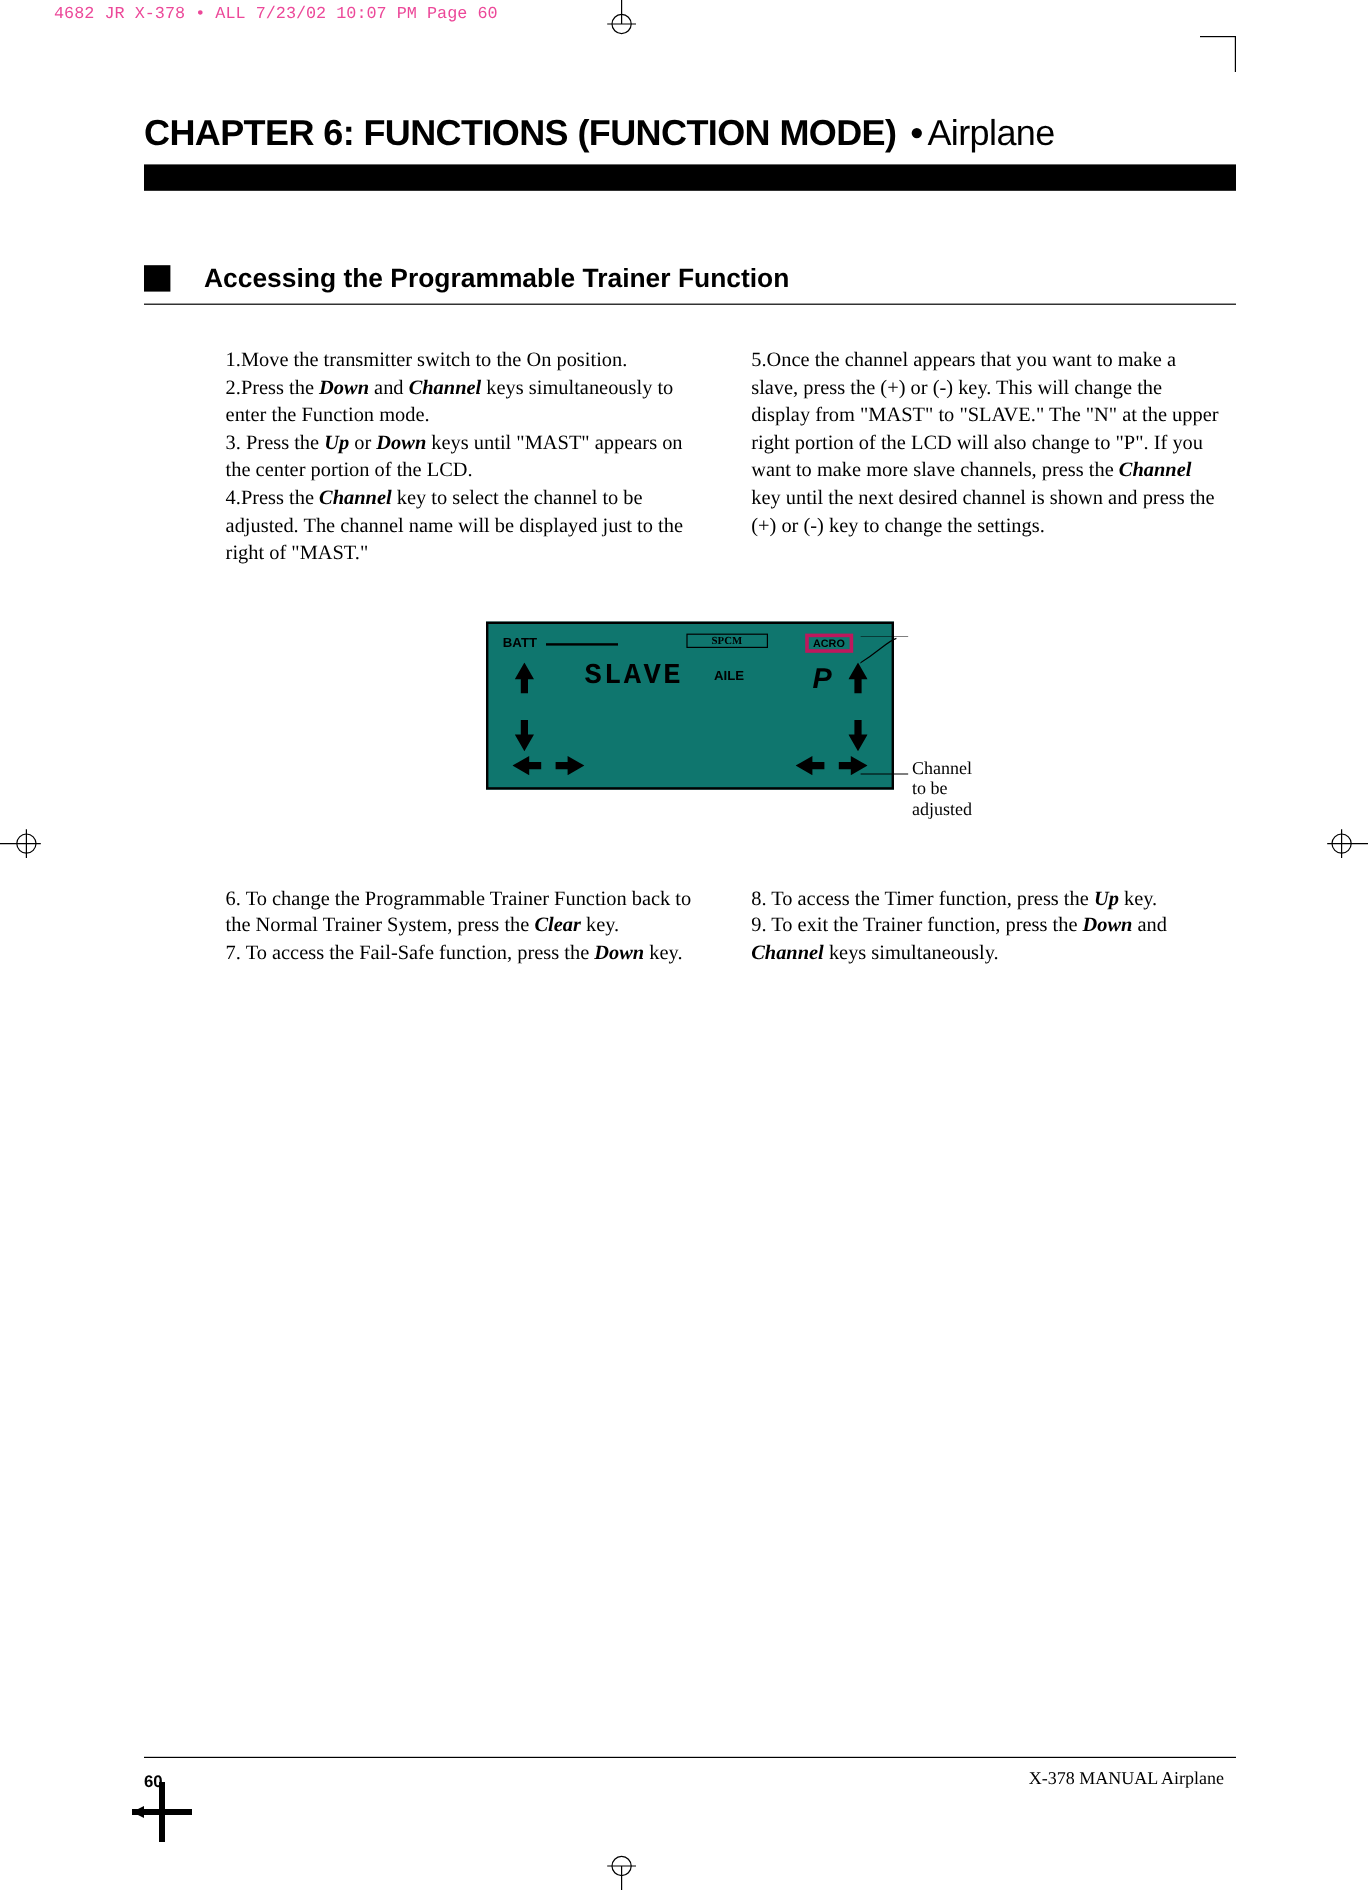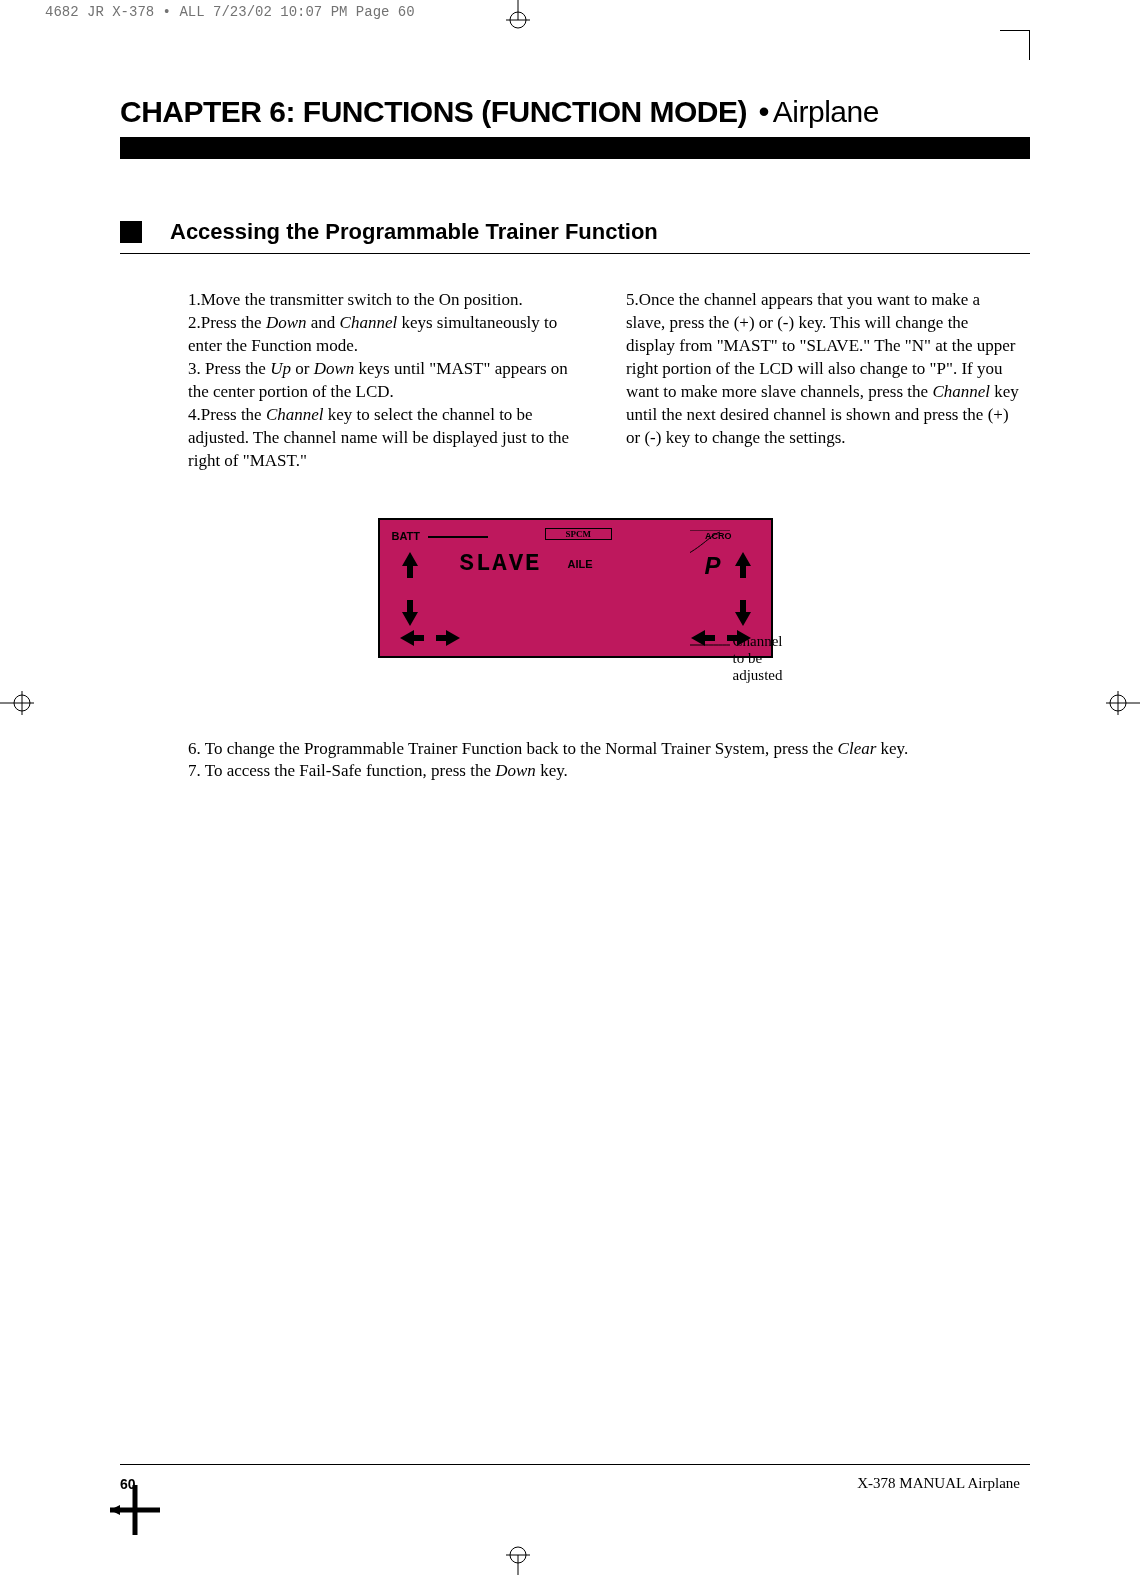--- a/index.html
+++ b/index.html
@@ -10,21 +10,21 @@
     position: relative;
     font-family: Georgia, 'Times New Roman', serif;
     color: #000;
   }
   .print-header {
     position: absolute;
     top: 4px;
     left: 45px;
     font-family: 'Courier New', monospace;
     font-size: 14px;
-    color: #737373;
+    color: #ec4899;
   }
   .crop-top {
     position: absolute;
     top: 0;
     left: 498px;
   }
   .crop-bottom {
     position: absolute;
     bottom: 0;
     left: 498px;
@@ -109,33 +109,33 @@
     gap: 44px;
     margin-top: 35px;
     padding-left: 68px;
     padding-right: 10px;
   }
   .col {
     flex: 1;
     font-size: 17px;
     line-height: 1.35;
   }
-  .italic { font-style: italic; }
+  .italic { font-style: italic; font-weight: bold; }
   .figure-wrap {
     display: flex;
     justify-content: center;
     margin-top: 45px;
     position: relative;
   }
   .lcd-box {
     border: 2px solid #000;
-    width: 395px;
+    width: 340px;
     height: 140px;
     position: relative;
-    background: #be185d;
+    background: #0f766e;
   }
   .lcd-batt {
     position: absolute;
     top: 10px;
     left: 12px;
     font-family: Arial, sans-serif;
     font-size: 11px;
     font-weight: bold;
   }
   .lcd-batt-bar {
@@ -360,19 +360,23 @@
       </div>
       <div class="callout2">Channel to be adjusted</div>
     </div>
   </div>
 
   <div class="columns" style="margin-top:80px;">
     <div class="col">
       <span>6. To change the Programmable Trainer Function back to the  Normal Trainer System, press the </span><span class="italic">Clear</span><span> key.</span><br>
       <span>7. To access the Fail-Safe function, press the </span><span class="italic">Down</span><span> key.</span>
     </div>
+    <div class="col">
+      <span>8. To access the Timer function, press the </span><span class="italic">Up</span><span> key.</span><br>
+      <span>9. To exit the Trainer function, press the </span><span class="italic">Down</span><span> and </span><span class="italic">Channel</span><span> keys simultaneously.</span>
+    </div>
   </div>
 
   <hr class="footer-rule">
   <div class="page-num">60</div>
   <div class="footer-text">X-378  MANUAL Airplane</div>
 
 </div>
 
 </body></html>

